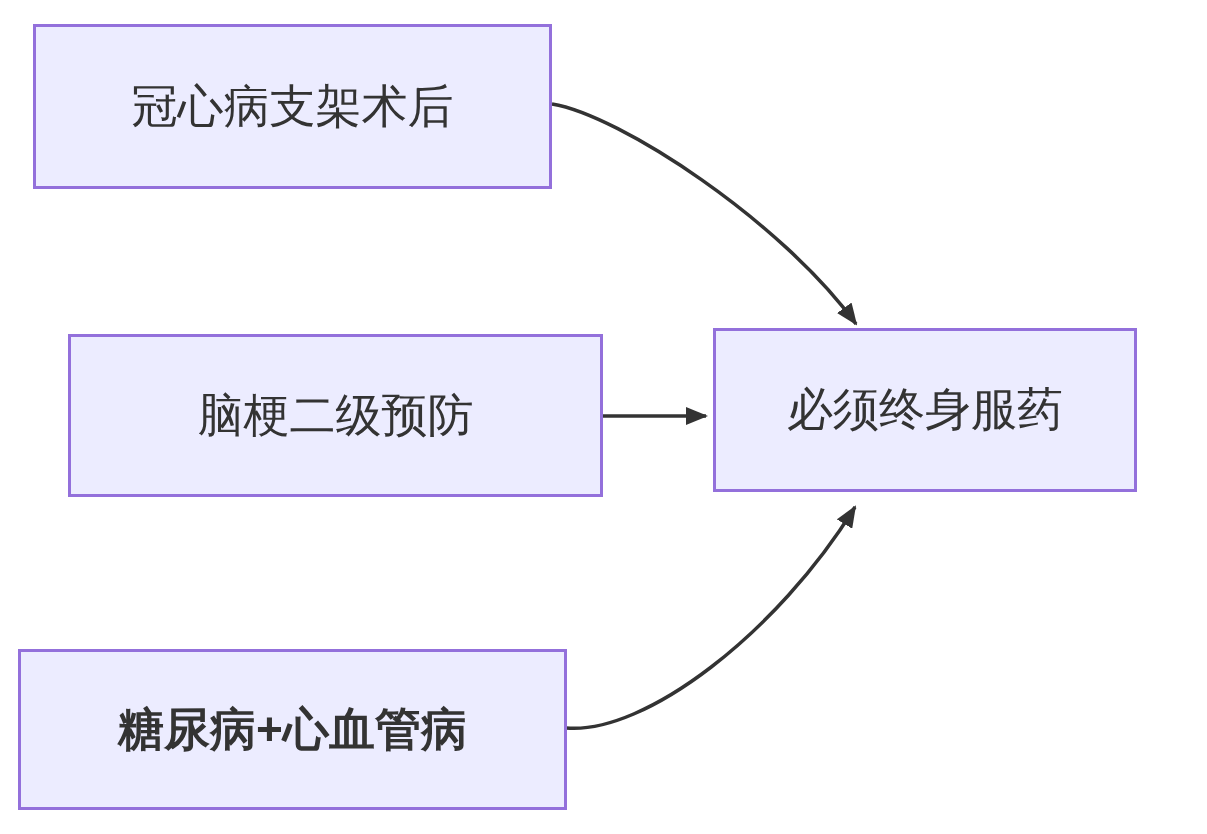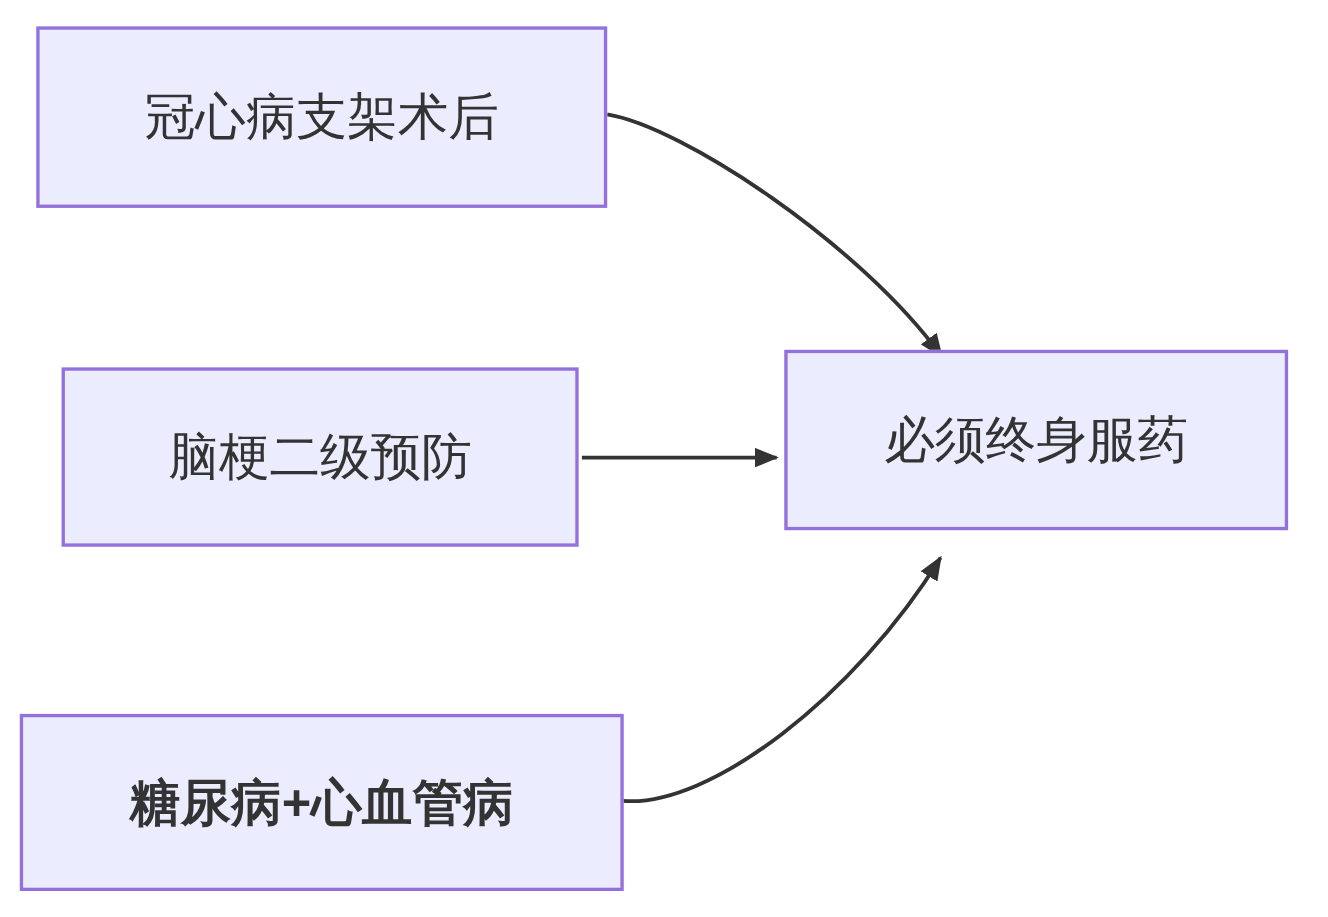--- a/index.html
+++ b/index.html
@@ -39,23 +39,23 @@
     display: flex;
     align-items: center;
     justify-content: center;
     color: var(--text-color, #333333);
     font-size: 46px;
     line-height: 1.2;
     text-align: center;
     white-space: nowrap;
   }
   .node-coronary      { left: 33px;  top: 24px;  width: 519px; height: 165px; }
-  .node-stroke        { left: 56px;  top: 334px; width: 470px; height: 163px; }
+  .node-stroke        { left: 68px;  top: 334px; width: 535px; height: 163px; }
   .node-diabetes      { left: 18px;  top: 649px; width: 549px; height: 161px; font-weight: bold; }
-  .node-medication    { left: 713px; top: 318px; width: 458px; height: 164px; }
+  .node-medication    { left: 713px; top: 328px; width: 424px; height: 164px; }
 </style>
 </head>
 <body>
 
 <div class="canvas">
 
   <svg class="edges-layer" viewBox="0 0 1207 834" xmlns="http://www.w3.org/2000/svg">
     <defs>
       <marker id="arrow" viewBox="0 0 11 9" markerUnits="userSpaceOnUse" markerWidth="22" markerHeight="18" refX="10" refY="4.5" orient="auto">
         <path class="arrowhead" d="M0,0 L11,4.5 L0,9 Z"></path>

